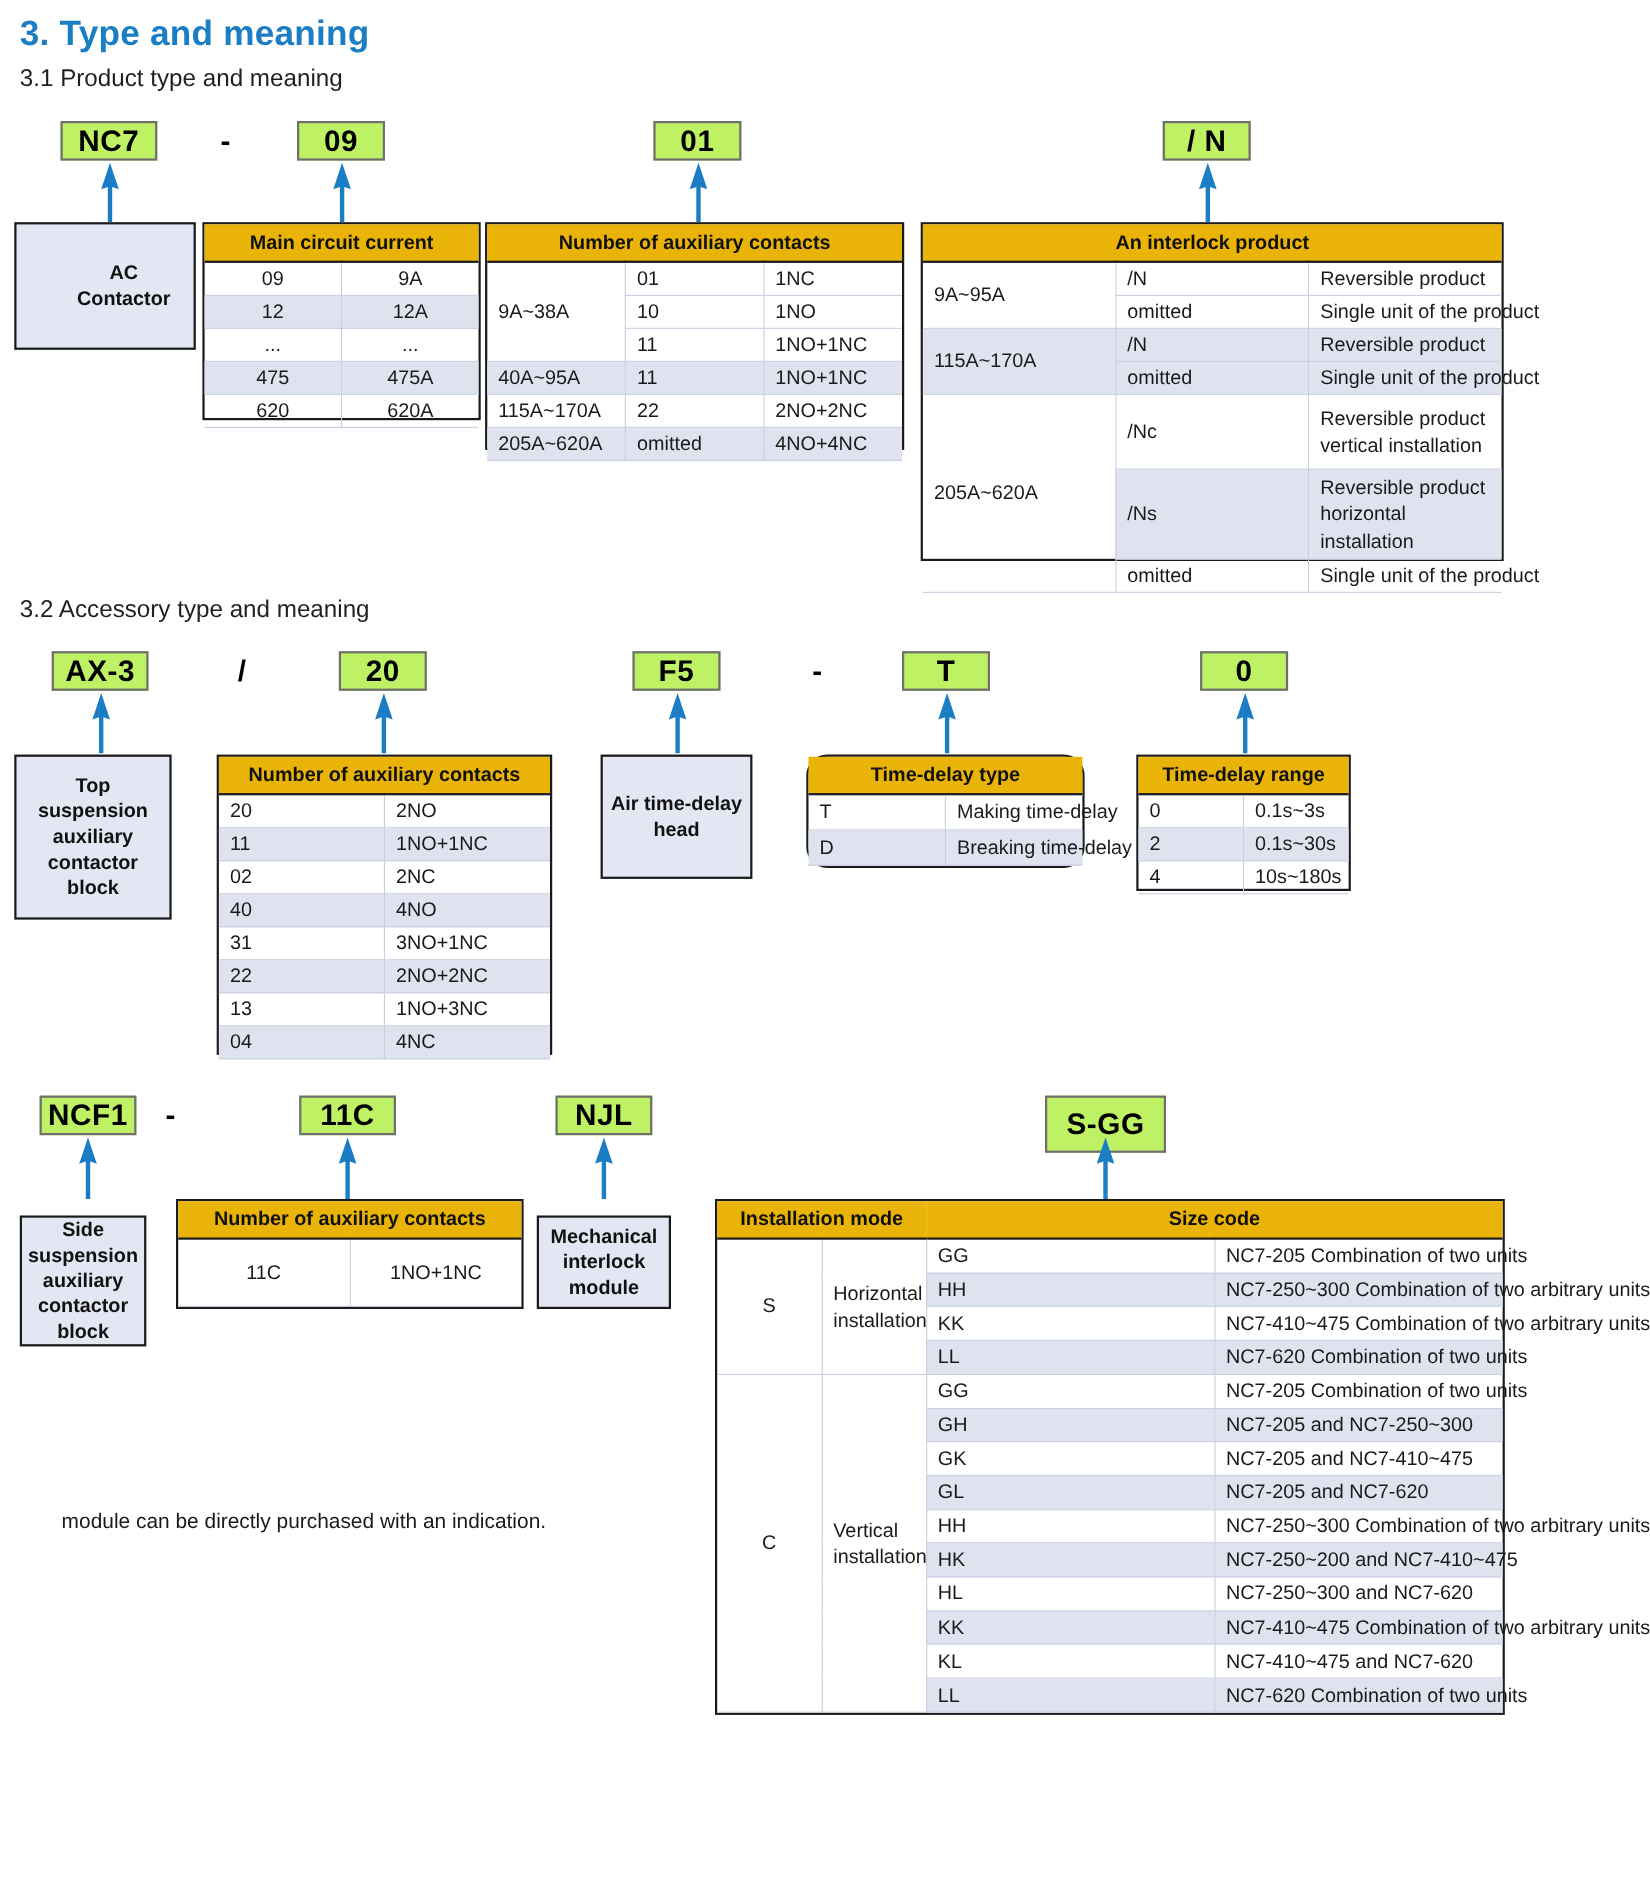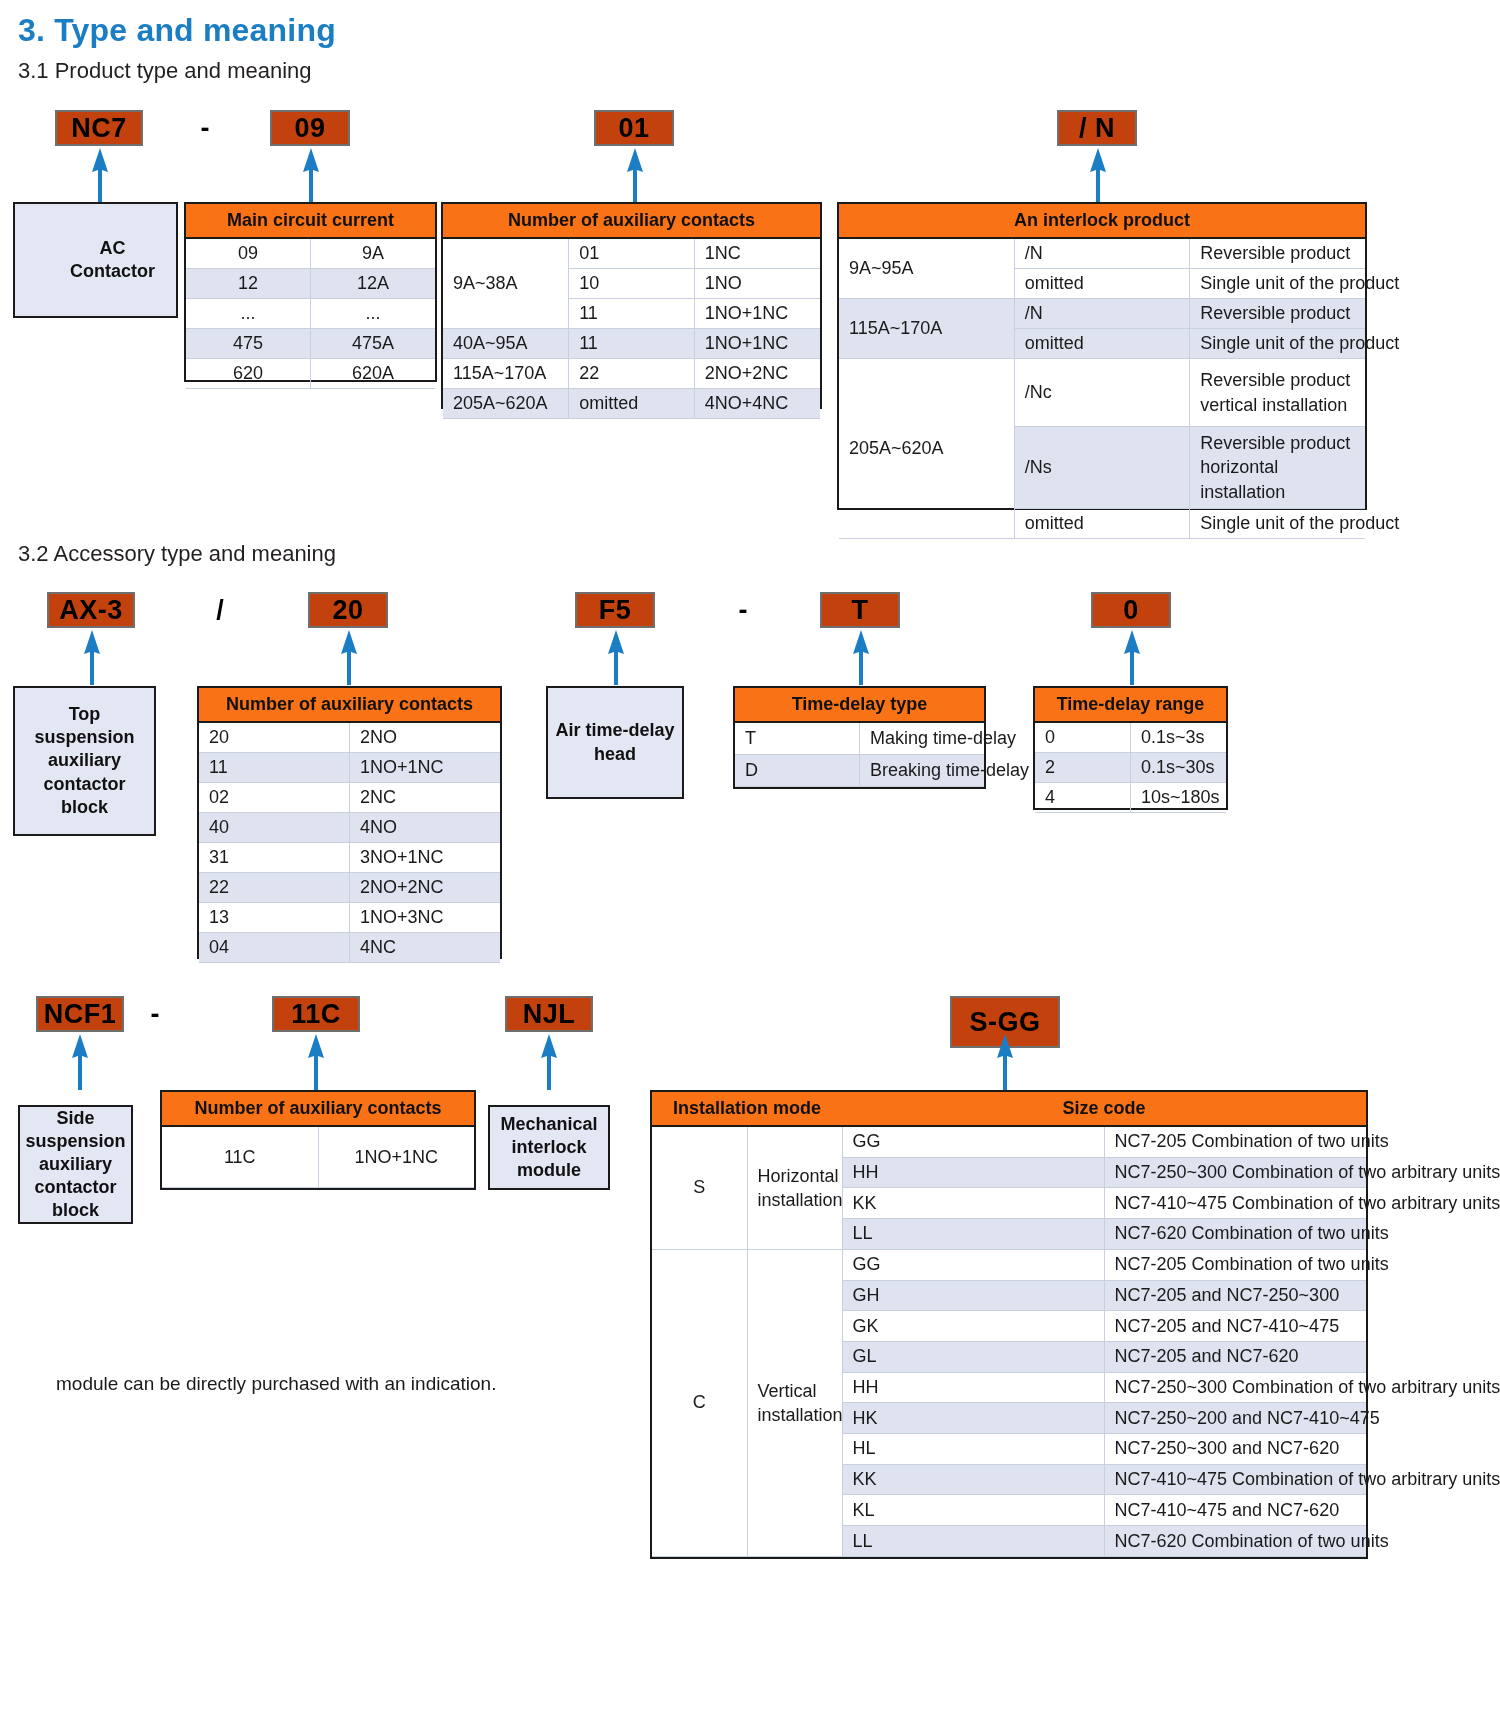--- a/index.html
+++ b/index.html
@@ -26,21 +26,21 @@
     position: absolute;
     font-size: 22px;
     font-weight: normal;
     color: #231f20;
   }
 
   
   .codebox {
     position: absolute;
     border: 2px solid #6f6f6f;
-    background: #c2410c;
+    background: #bef264;
     display: flex;
     align-items: center;
     justify-content: center;
     font-weight: bold;
     font-size: 27px;
     color: #000;
     letter-spacing: .5px;
   }
   .sep {
     position: absolute;
@@ -82,21 +82,21 @@
     background: #ffffff;
     border-collapse: collapse;
   }
   .tbl table {
     border-collapse: collapse;
     width: 100%;
     height: 100%;
     table-layout: fixed;
   }
   .tbl th {
-    background: #f97316;
+    background: #eab308;
     color: #111;
     font-size: 18px;
     font-weight: bold;
     text-align: center;
     padding: 6px 4px;
     border-bottom: 2px solid #1a1a1a;
   }
   .tbl td {
     font-size: 18px;
     font-weight: normal;
@@ -346,21 +346,21 @@
       <tr class="alt">
           <td class="nb-l">04</td>
           <td class="nb-r">4NC</td>
         </tr>
     </tbody>
   </table>
 </div>
 
 <div class="descbox" style="left:546px; top:686px; width:138px; height:113px;">Air time-delay head</div>
 
-<div class="tbl" style="left:733px; top:686px; width:253px; height:103px;">
+<div class="tbl" style="left:733px; top:686px; width:253px; height:103px;border-radius:19px;">
   <table>
     <thead>
         <tr>
           <th colspan="2">Time-delay type</th>
         </tr>
       </thead>
     <tbody>
       <tr>
           <td class="nb-l" style="width:50px">T</td>
           <td class="nb-r">Making time-delay</td>

